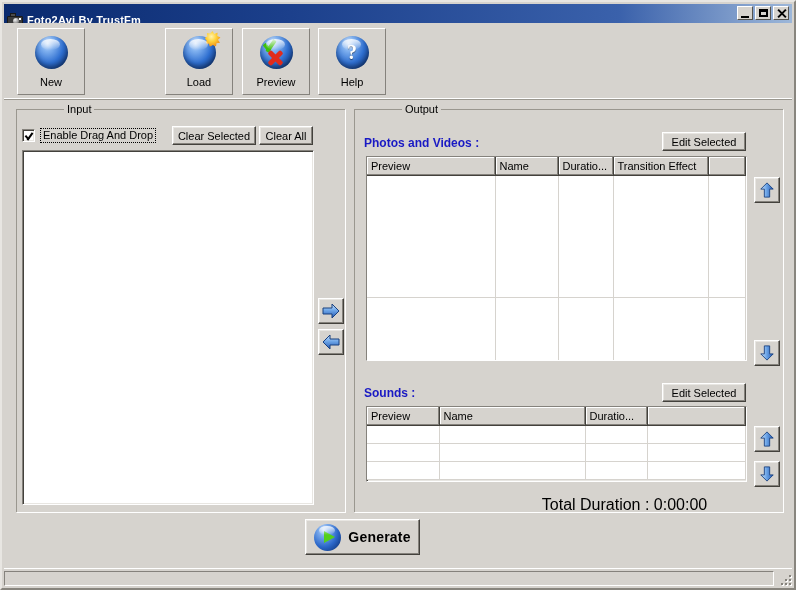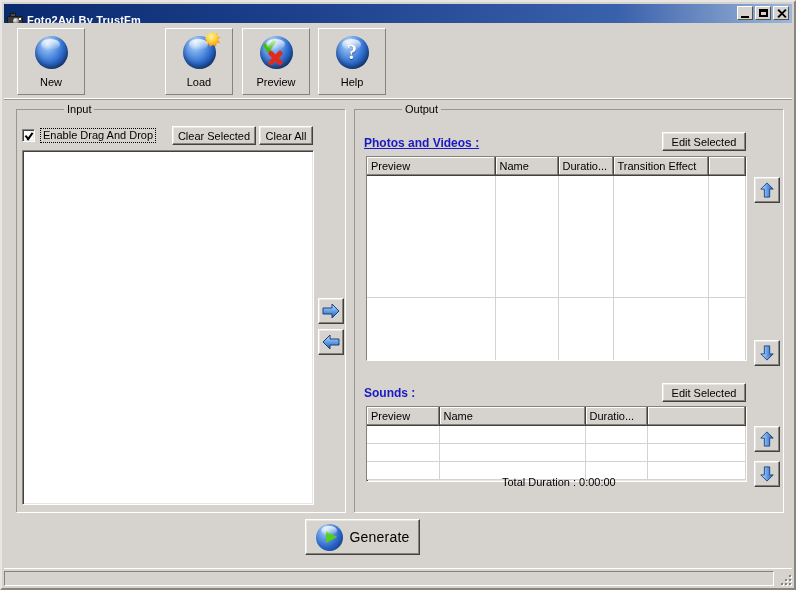--- a/index.html
+++ b/index.html
@@ -306,21 +306,21 @@
   .arrow-glyph { width: 18px; height: 16px; }
 
   
   .section-title {
     position: absolute;
     font-size: 12px;
     font-weight: bold;
     color: #1919c4;
     white-space: nowrap;
   }
-  #pv-title { left: 362px; top: 134px; text-decoration: underline; }
+  #pv-title { left: 362px; top: 134px; }
   #snd-title { left: 362px; top: 384px; }
 
   #btn-edit-pv  { left: 660px; top: 130px; width: 84px; height: 19px; }
   #btn-edit-snd { left: 660px; top: 381px; width: 84px; height: 19px; }
 
   .grid {
     position: absolute;
     background: #ffffff;
     border: 1px solid;
     border-color: #85827c #ffffff #ffffff #85827c;
@@ -359,24 +359,24 @@
   }
 
   
   #btn-pv-up   { left: 752px; top: 175px; }
   #btn-pv-down { left: 752px; top: 338px; }
   #btn-snd-up   { left: 752px; top: 424px; }
   #btn-snd-down { left: 752px; top: 459px; }
 
   #total-duration {
     position: absolute;
-    left: 500px; top: 474px;
+    left: 500px; top: 494px;
     width: 245px;
-    text-align: left;
-    font-size: 11px;
+    text-align: center;
+    font-size: 16px;
     color: #000;
     white-space: nowrap;
   }
 
   
   #btn-generate {
     position: absolute;
     left: 303px; top: 517px;
     width: 115px; height: 36px;
     background: #d6d3ce;
@@ -405,21 +405,21 @@
   #gen-play {
     position: absolute;
     left: 10px; top: 7px;
     width: 0; height: 0;
     border-top: 6.5px solid transparent;
     border-bottom: 6.5px solid transparent;
     border-left: 11px solid #54cf1a;
   }
   #gen-label {
     font-size: 14px;
-    font-weight: normal;
+    font-weight: bold;
     color: #000;
     letter-spacing: 0.2px;
   }
 
   
   #statusbar {
     position: absolute;
     left: 2px; bottom: 2px;
     width: 788px; height: 18px;
     background: #d6d3ce;

